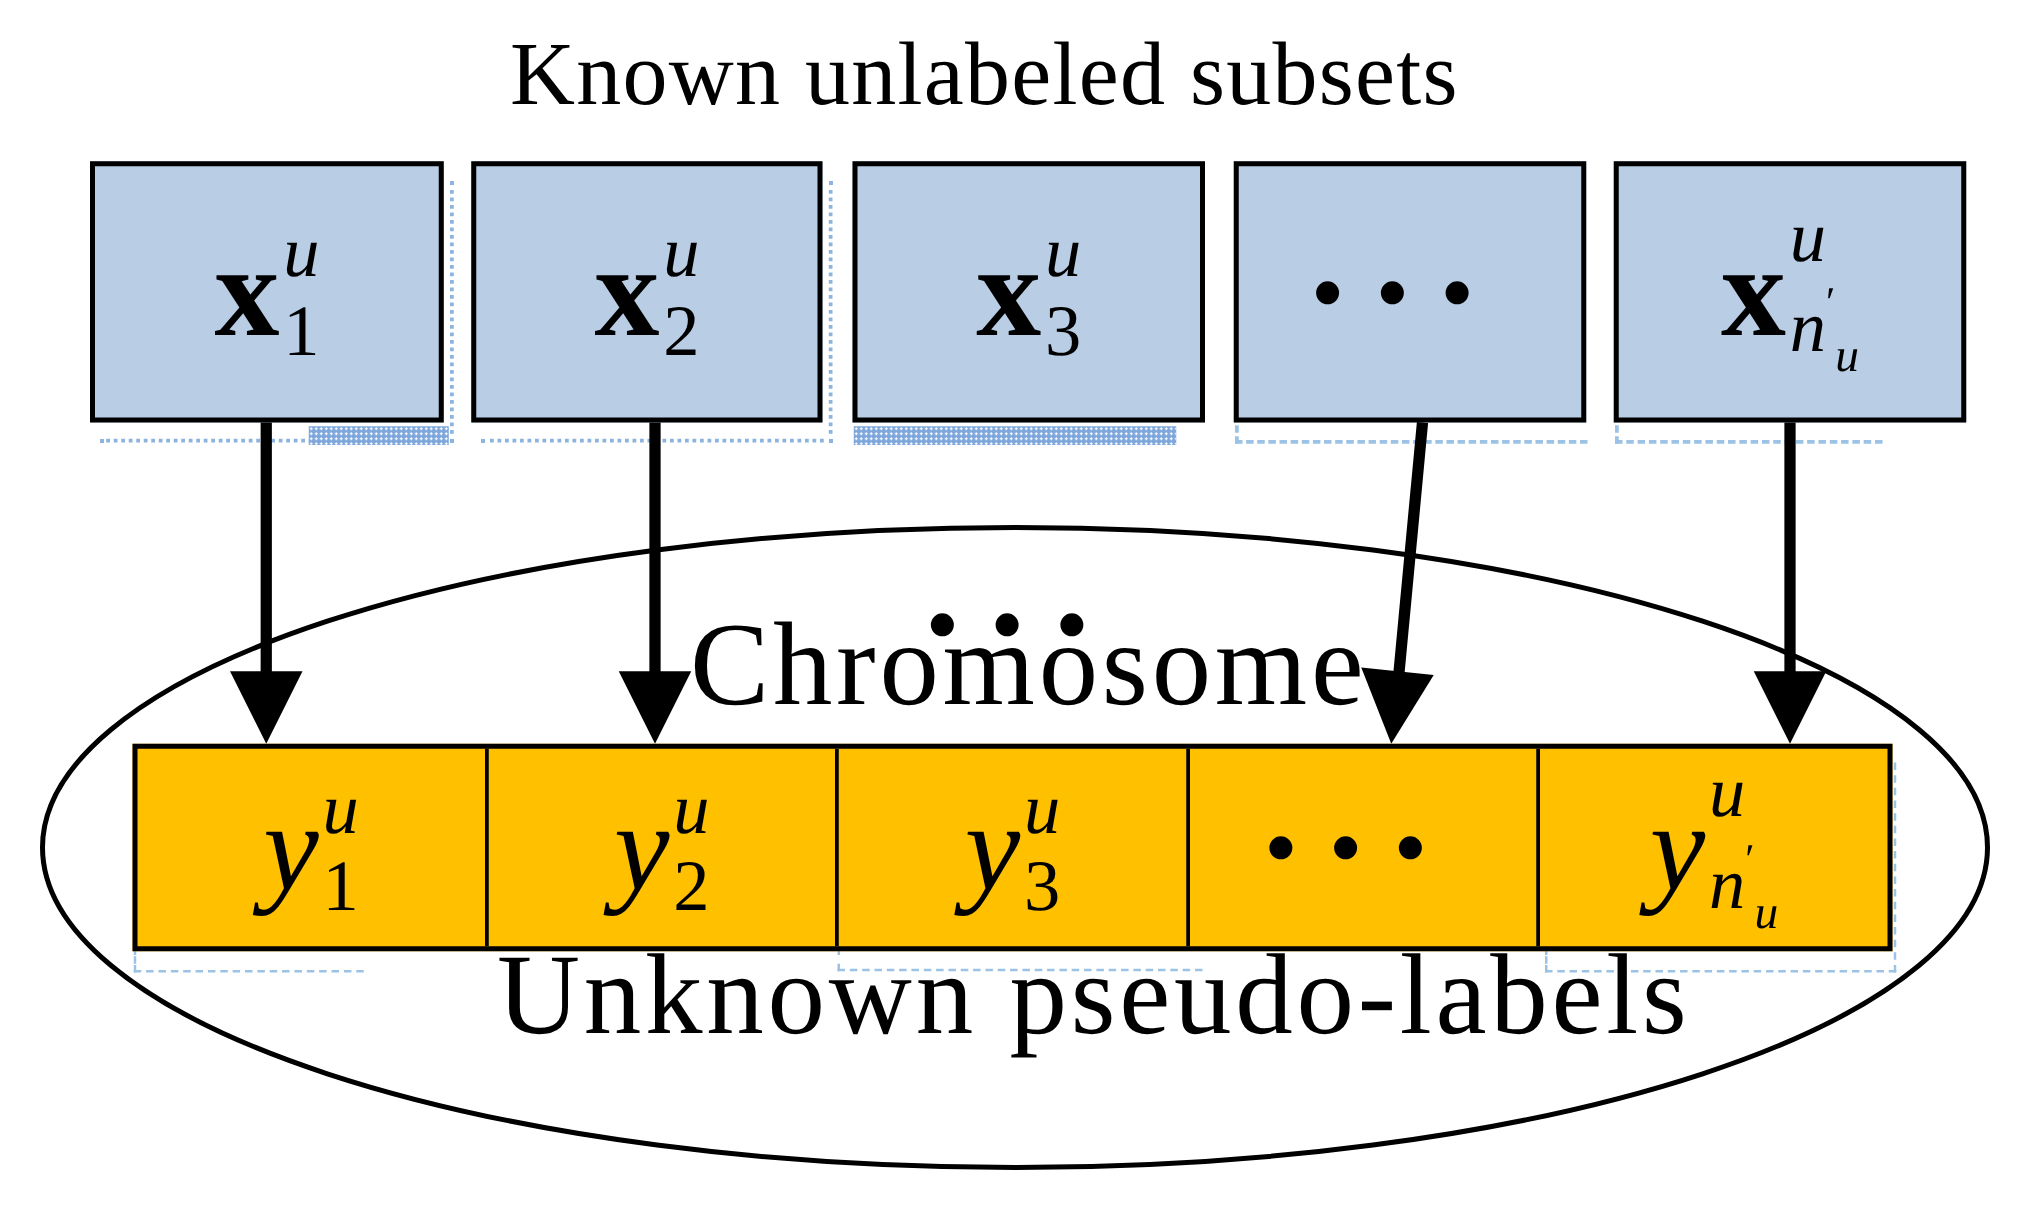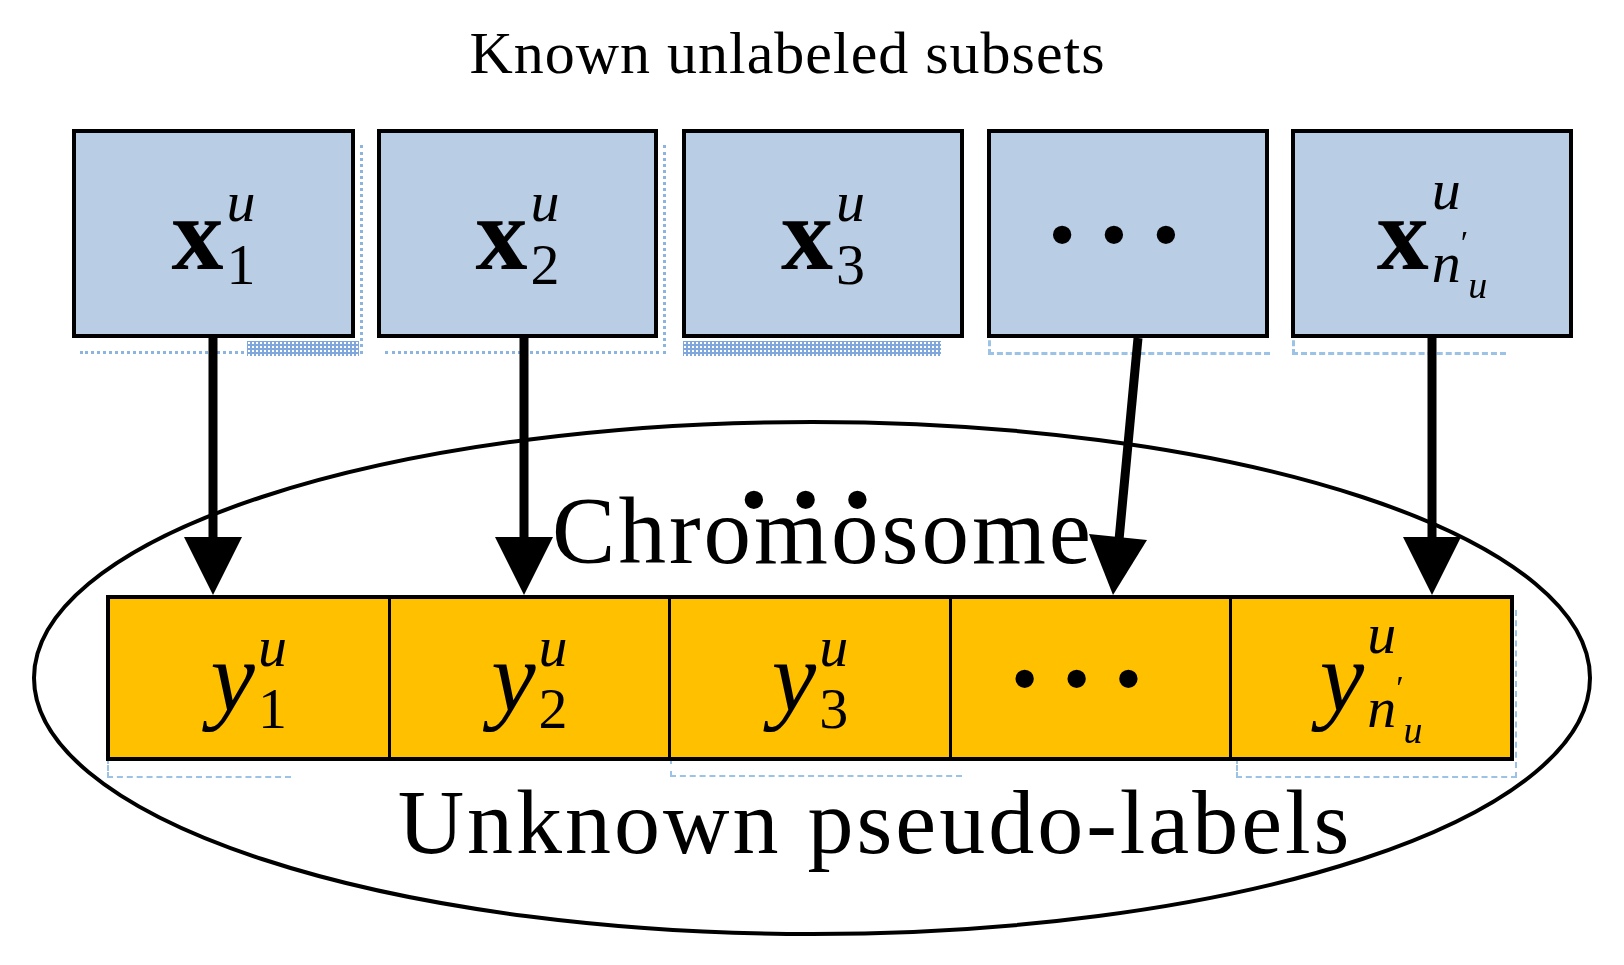--- a/index.html
+++ b/index.html
@@ -4,24 +4,24 @@
 <style>
   html,body{margin:0;padding:0;background:#fff;}
   #stage{
     position:relative;width:1624px;height:965px;overflow:hidden;
     background:#fff;font-family:"Liberation Serif", serif;color:#000;
   }
   .abs{position:absolute;}
   
   .title{
     top:23px;left:0;width:1575px;text-align:center;
-    font-size:60px;line-height:1;letter-spacing:1px;white-space:nowrap;
+    font-size:72px;line-height:1;letter-spacing:1px;white-space:nowrap;
   }
   .caption{
-    top:776px;left:340px;width:1070px;text-align:center;
+    top:749px;left:340px;width:1070px;text-align:center;
     font-size:92px;line-height:1;letter-spacing:3px;white-space:nowrap;z-index:5;
   }
   .chromosome{
     top:484px;left:270px;width:1106px;text-align:center;
     font-size:95px;line-height:1;letter-spacing:3px;white-space:nowrap;z-index:6;
   }
   
   .bluebox{
     top:129px;height:209px;box-sizing:border-box;
     border:4px solid var(--ink,#000);

